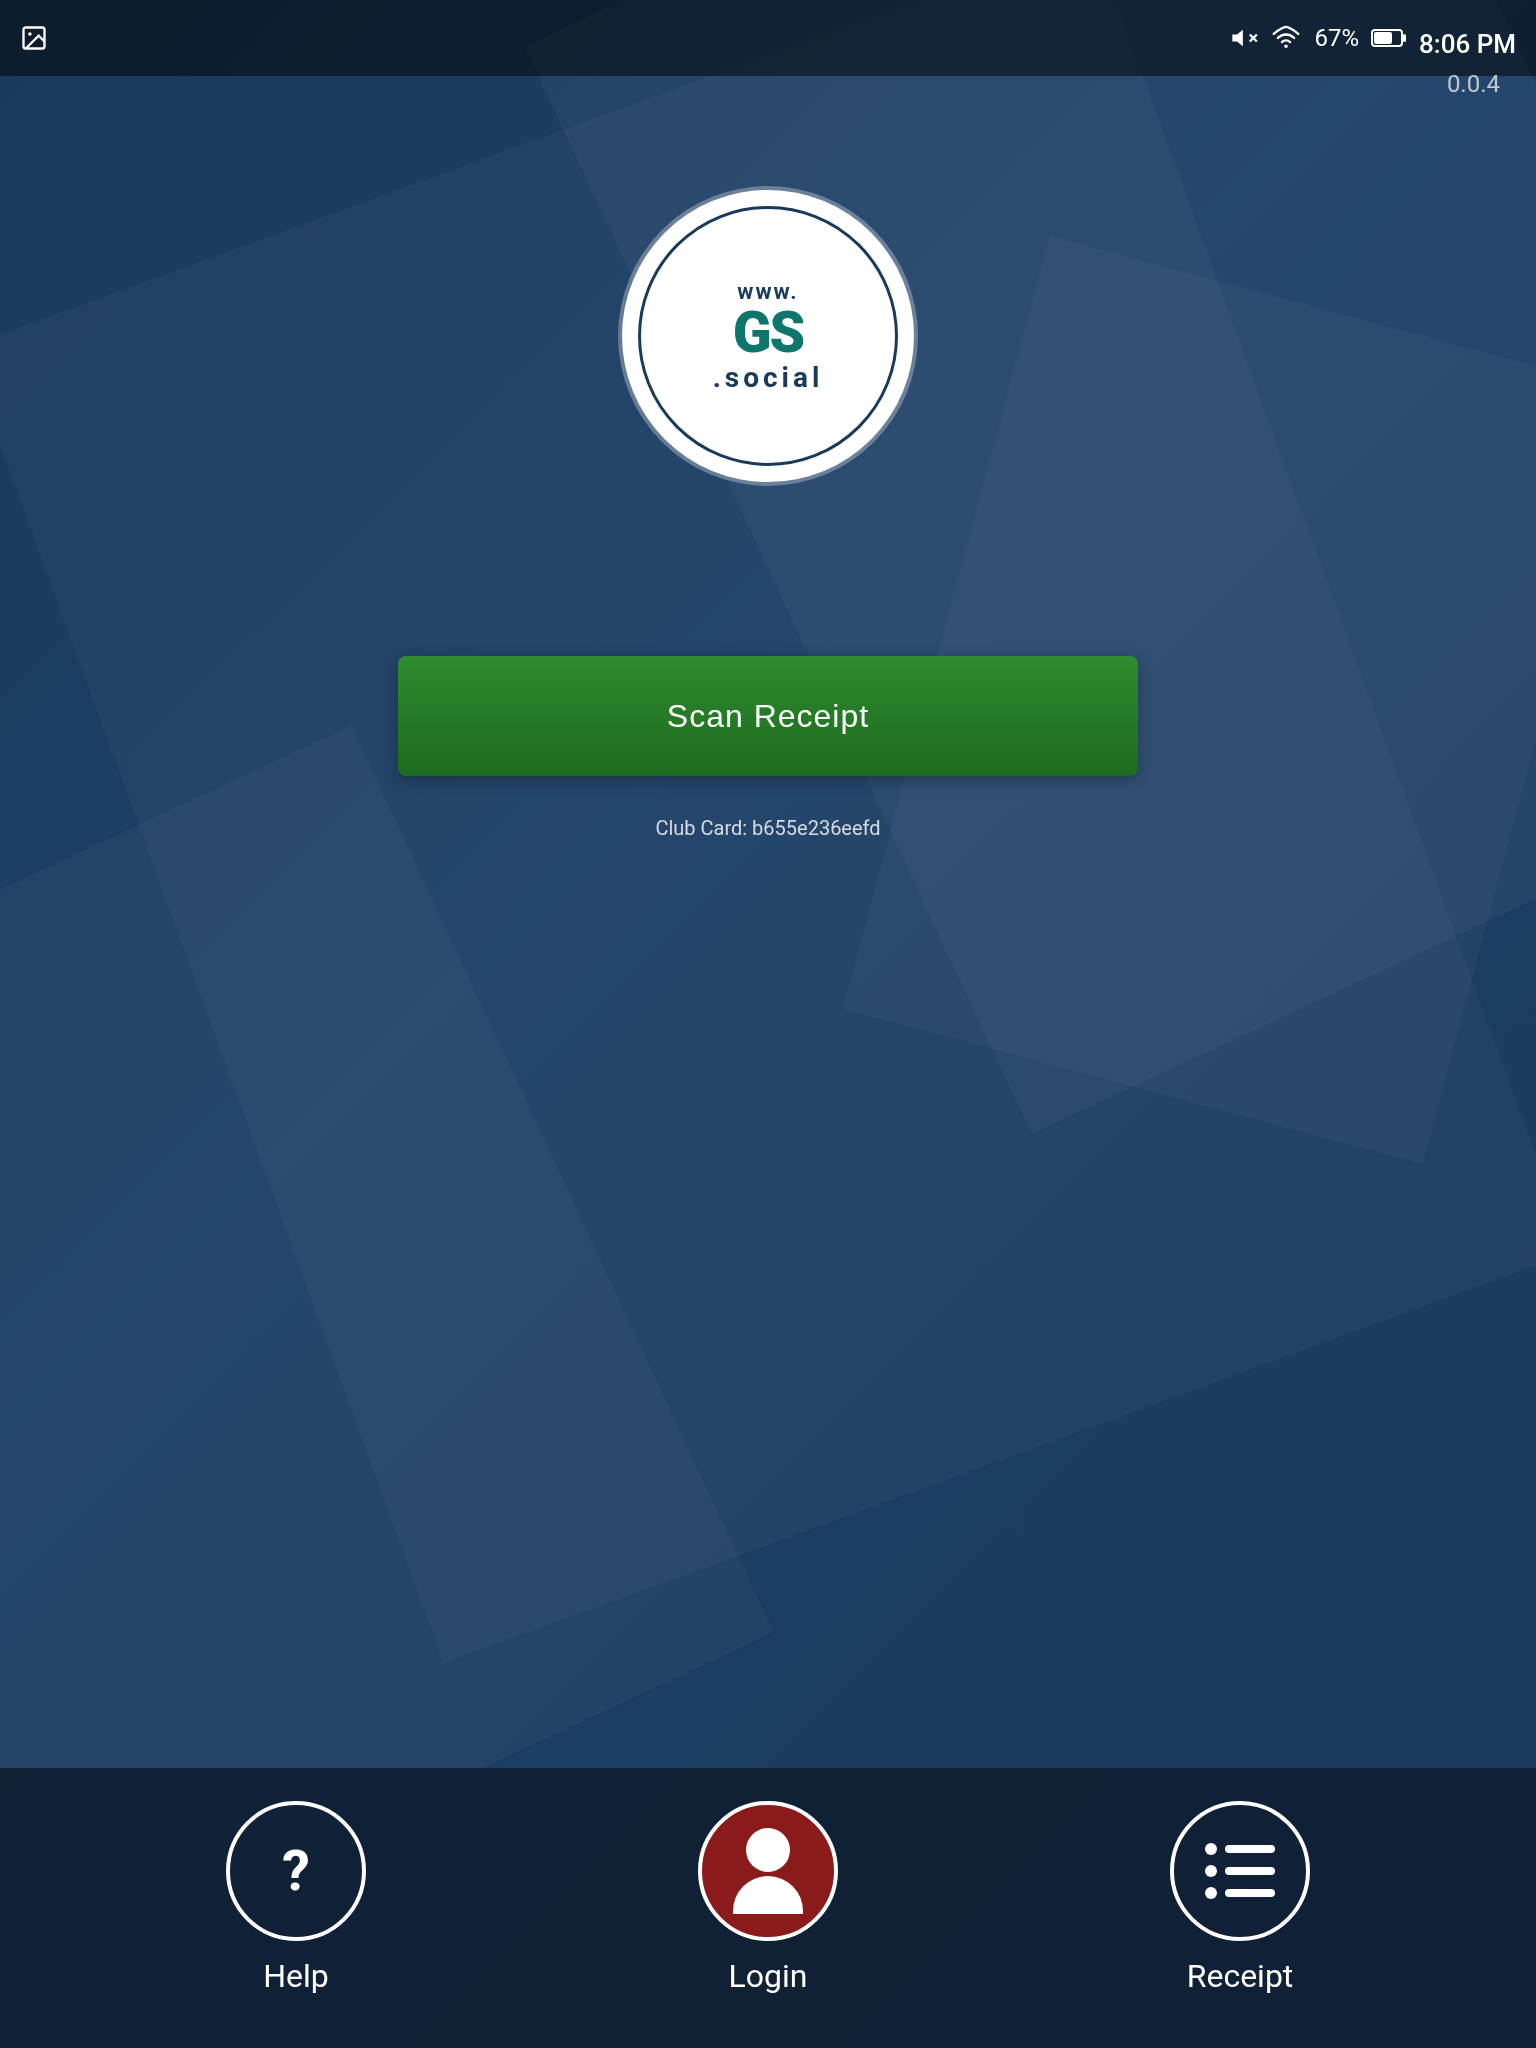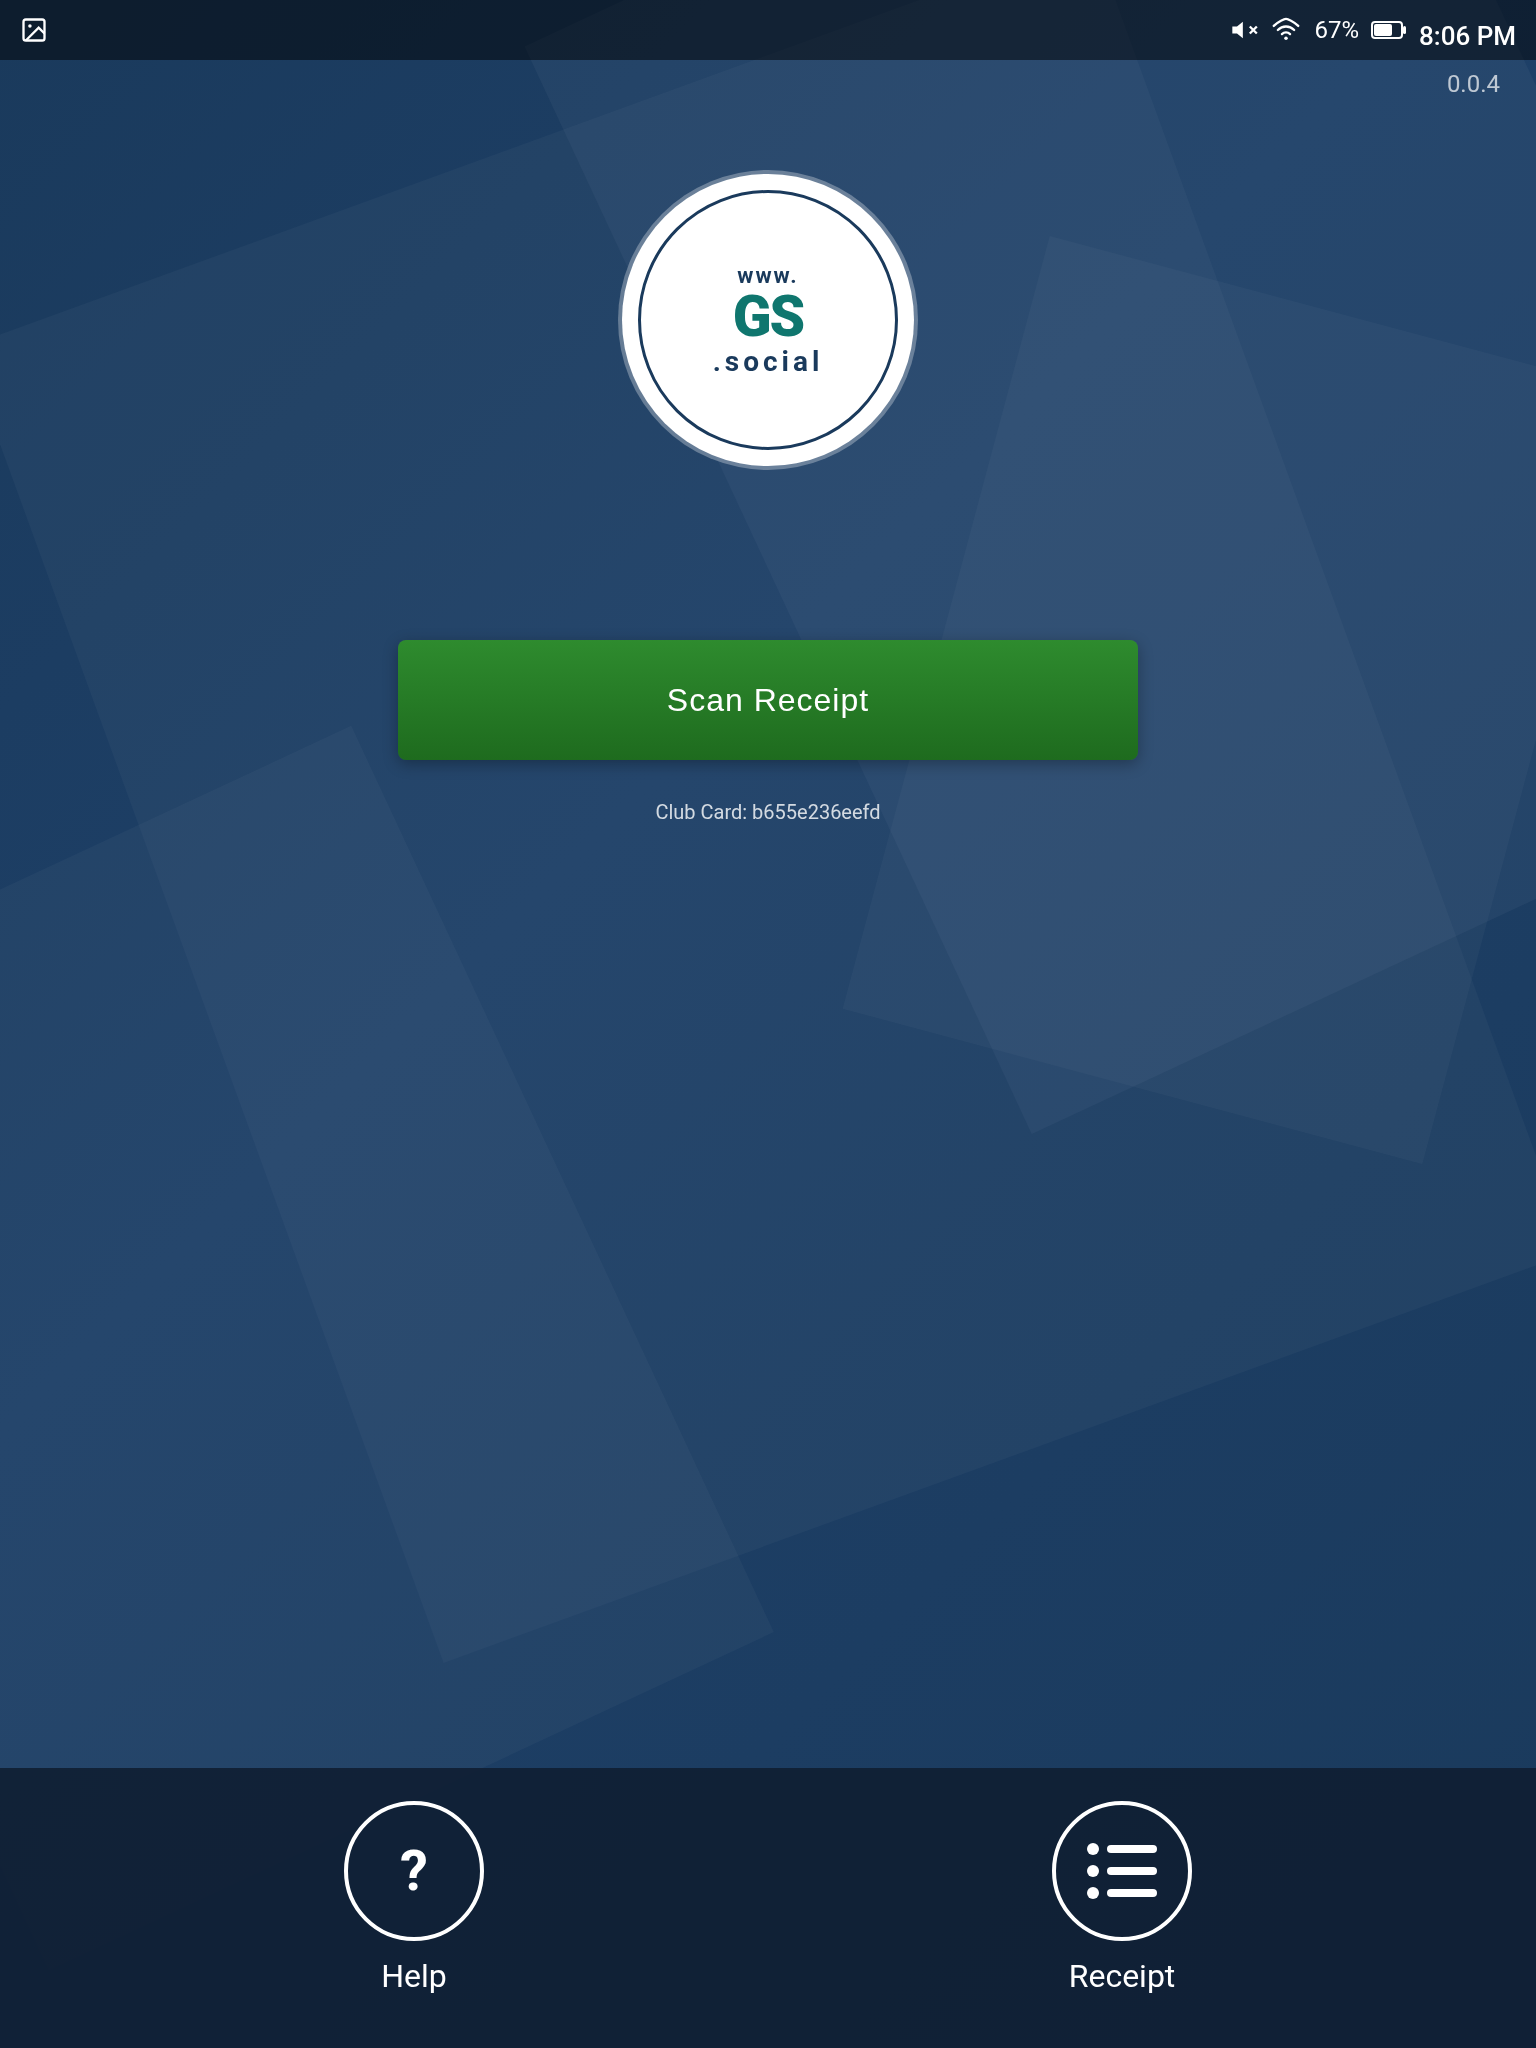--- a/index.html
+++ b/index.html
@@ -64,21 +64,21 @@
       height: 800px;
       background: rgba(255,255,255,0.03);
       transform: rotate(15deg);
     }
 
     
     .status-bar {
       position: relative;
       z-index: 10;
       width: 100%;
-      height: 60px;
+      height: 76px;
       background: rgba(0,0,0,0.5);
       display: flex;
       align-items: center;
       justify-content: space-between;
       padding: 0 20px;
       gap: 40px;
     }
 
     .status-left {
       display: flex;
@@ -357,20 +357,29 @@
 
 <div class="bottom-nav">
 
   <div class="nav-item">
     <div class="nav-icon-circle">
       <span class="help-icon">?</span>
     </div>
     <span class="nav-label">Help</span>
   </div>
 
+  <div class="nav-item">
+    <div class="nav-icon-circle login-circle">
+      <div class="login-icon">
+        <div class="person-head"></div>
+        <div class="person-body"></div>
+      </div>
+    </div>
+    <span class="nav-label">Login</span>
+  </div>
 
   <div class="nav-item">
     <div class="nav-icon-circle">
       <div class="history-icon">
         <div class="list-row">
           <div class="list-dot"></div>
           <div class="list-line"></div>
         </div>
         <div class="list-row">
           <div class="list-dot"></div>

